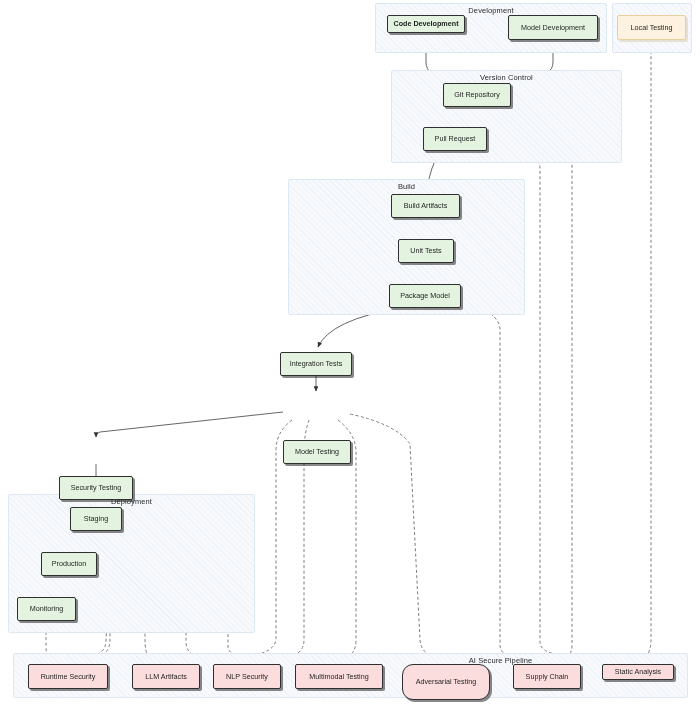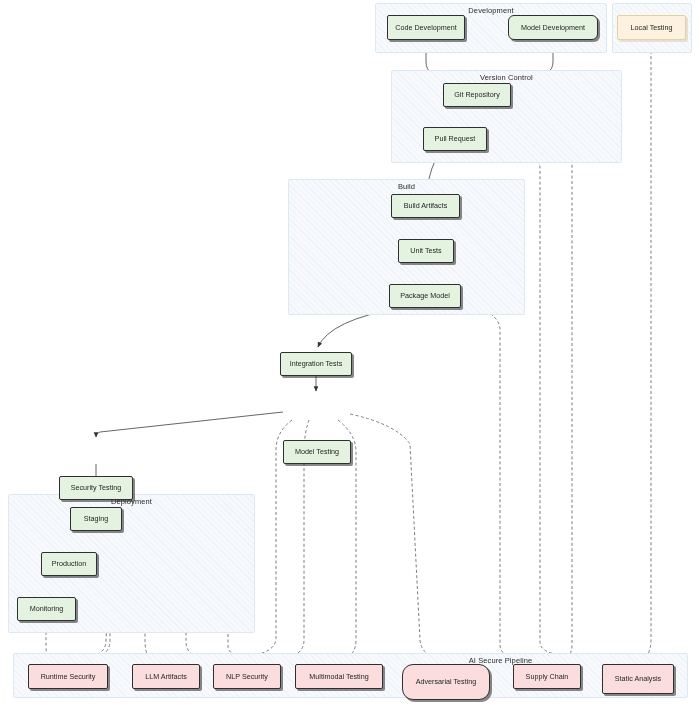--- a/index.html
+++ b/index.html
@@ -156,24 +156,24 @@
   <div class="cluster" style="left:288px;top:179px;width:237px;height:136px;padding-left:28px;">
     <div class="cluster-label">Build</div>
   </div>
   <div class="cluster" style="left:8px;top:494px;width:247px;height:139px;">
     <div class="cluster-label">Deployment</div>
   </div>
   <div class="cluster" style="left:13px;top:653px;width:675px;height:45px;">
     <div class="cluster-label" style="text-align: center; left: 300px; right: 0px;">AI Secure Pipeline</div>
   </div>
 
-  <div class="node green" style="left:387px;top:15px;width:78px;height:25px;">
+  <div class="node green" style="left:387px;top:15px;width:78px;height:18px;font-weight:bold;">
     <span>Code Development</span>
   </div>
-  <div class="node green" style="left:508px;top:15px;width:90px;height:25px;border-radius:6px;">
+  <div class="node green" style="left:508px;top:15px;width:90px;height:25px;">
     <span>Model Development</span>
   </div>
   <div class="node orange" style="left:617px;top:15px;width:69px;height:25px;">
     <span>Local Testing</span>
   </div>
   <div class="node green" style="left:443px;top:83px;width:68px;height:24px;">
     <span>Git Repository</span>
   </div>
   <div class="node green" style="left:423px;top:127px;width:64px;height:24px;">
     <span>Pull Request</span>
@@ -216,17 +216,17 @@
   </div>
   <div class="node pink" style="left:295px;top:664px;width:88px;height:25px;">
     <span>Multimodal Testing</span>
   </div>
   <div class="node pink" style="left:402px;top:664px;width:88px;height:36px;border-radius:11px;">
     <span>Adversarial Testing</span>
   </div>
   <div class="node pink" style="left:513px;top:664px;width:68px;height:25px;">
     <span>Supply Chain</span>
   </div>
-  <div class="node pink" style="left:602px;top:664px;width:72px;height:30px;">
+  <div class="node pink" style="left:602px;top:664px;width:72px;height:16px;">
     <span>Static Analysis</span>
   </div>
 
 </div>
 
 </body></html>

